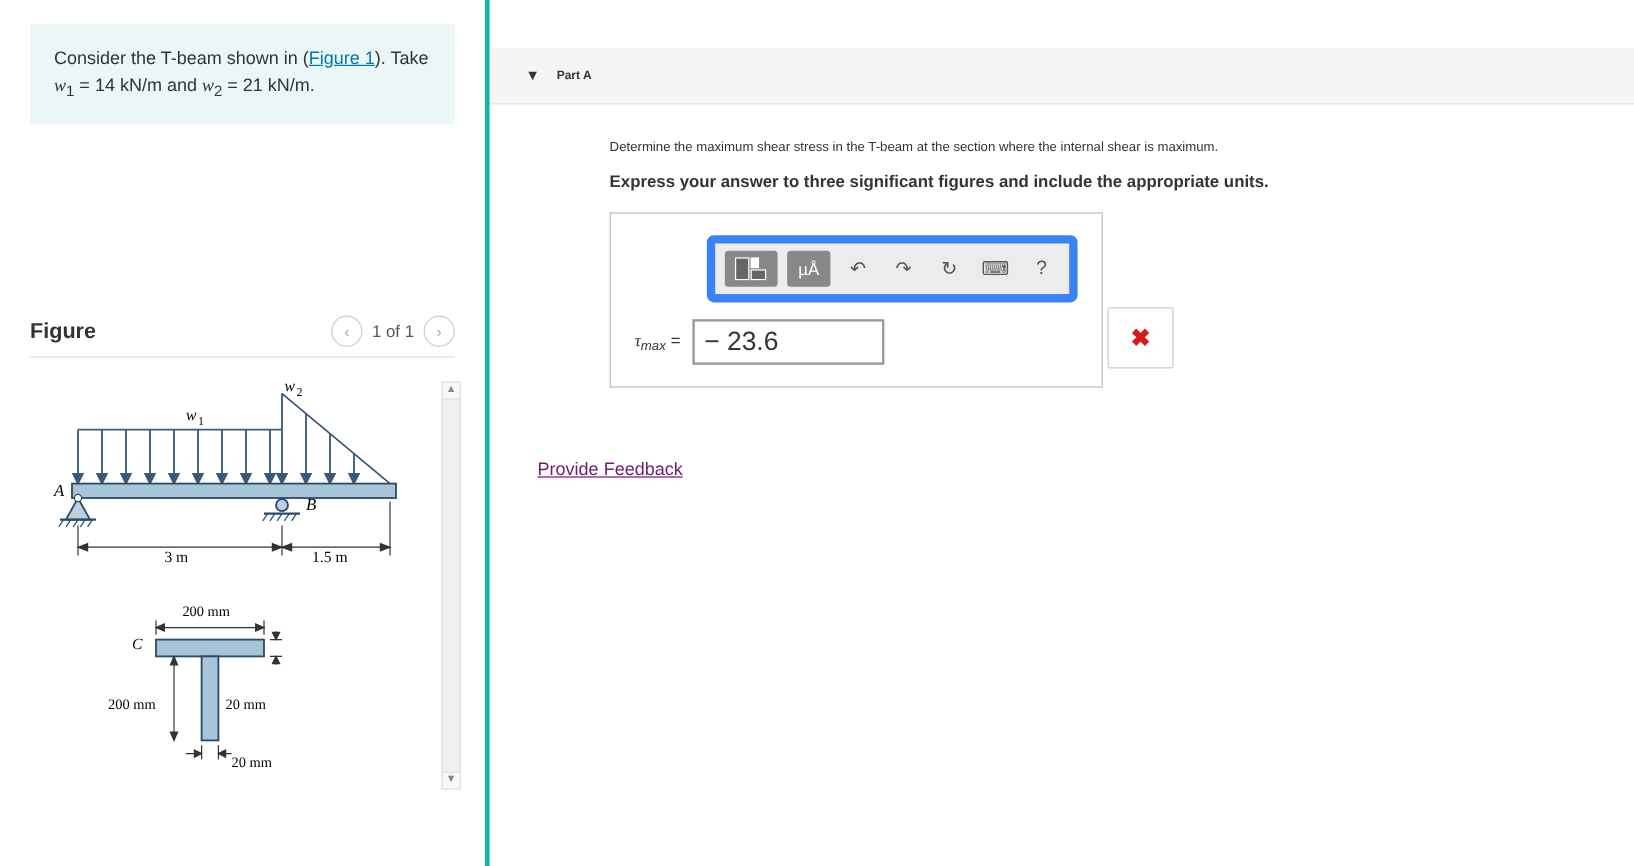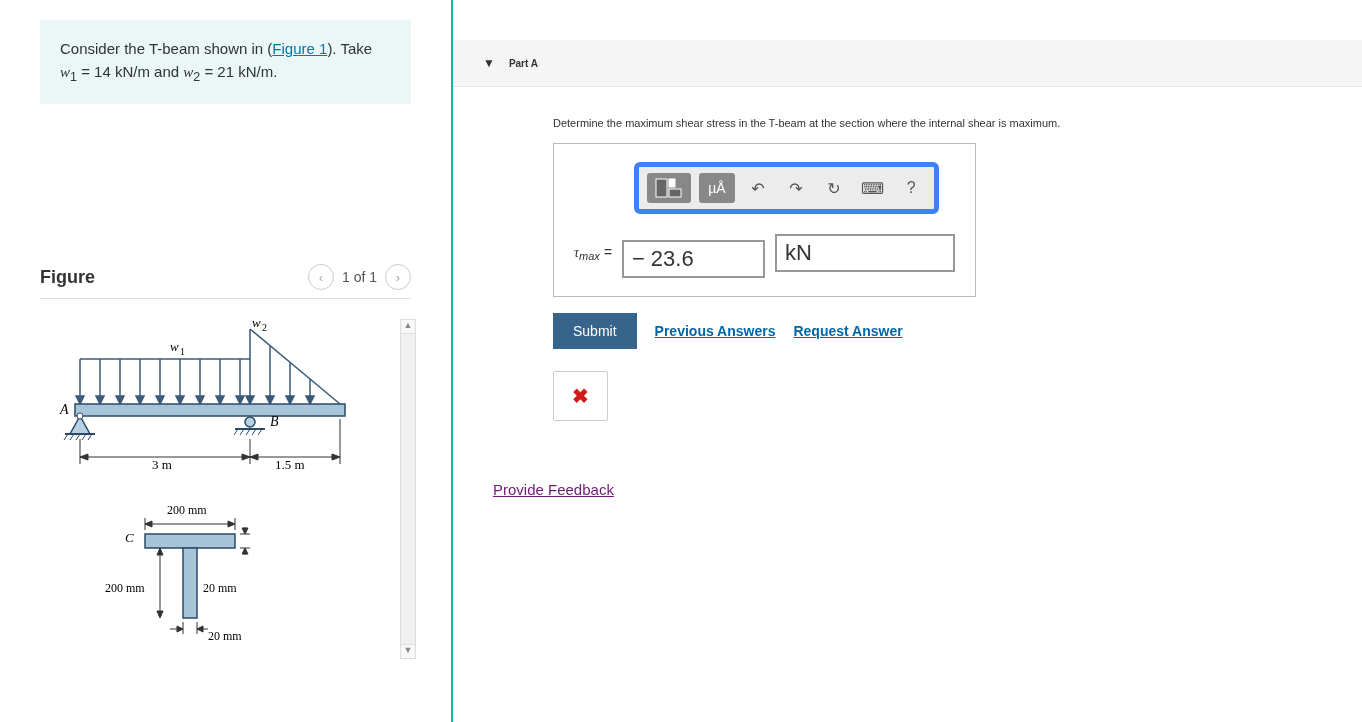--- a/index.html
+++ b/index.html
@@ -1,45 +1,45 @@
 <!DOCTYPE html>
 <html><head>
 <meta charset="utf-8">
 <style>
   * { box-sizing: border-box; margin: 0; padding: 0; }
   body { font-family: Arial, Helvetica, sans-serif; font-size: 14px; color: #333; background: #fff; }
   .container { display: flex; width: 1362px; height: 722px; }
-  .left-panel { width: 453px; padding: 20px 40px; position: relative; border-right: 2px solid #14b8a6; }
+  .left-panel { width: 408px; padding: 20px 25px; position: relative; border-right: 4px solid #14b8a6; }
   .right-panel { flex: 1; padding: 0; }
   .problem-box { background: #eaf7f6; padding: 18px 20px; margin-bottom: 40px; line-height: 1.5; font-size: 15px; }
   .problem-box a { color: #0077aa; text-decoration: underline; }
   .figure-header { display: flex; justify-content: space-between; align-items: center; border-bottom: 1px solid #ddd; padding-bottom: 8px; margin-top: 160px; }
   .figure-title { font-weight: bold; font-size: 18px; }
   .pager { display: flex; align-items: center; gap: 8px; font-size: 14px; color: #555; }
   .pager-btn { width: 26px; height: 26px; border: 1px solid #ccc; border-radius: 50%; background: #fff; display: flex; align-items: center; justify-content: center; color: #aaa; cursor: pointer; font-size: 13px;}
   .figure-body { margin-top: 20px; position: relative; }
   .figure-scroll { position: absolute; right: -5px; top: 0; width: 16px; height: 340px; background: #f0f0f0; border: 1px solid #ddd; }
   .figure-scroll .thumb-up { position: absolute; top: 0; left: 0; right: 0; height: 14px; background: #f8f8f8; border-bottom: 1px solid #ddd; text-align:center; font-size:9px; color:#888;}
   .figure-scroll .thumb-down { position: absolute; bottom: 0; left: 0; right: 0; height: 14px; background: #f8f8f8; border-top: 1px solid #ddd; text-align:center; font-size:9px; color:#888;}
   .part-header { background: #f5f5f5; padding: 16px 30px; display: flex; align-items: center; gap: 14px; border-bottom: 1px solid #e5e5e5; margin-top: 40px;}
   .part-header .tri { color: #333; font-size: 12px;}
   .part-header .lbl { font-weight: bold; font-size: 10px; }
   .part-body { padding: 30px 30px 20px 100px; }
   .instr1 { font-size: 11px; margin-bottom: 14px; }
   .instr2 { font-size: 14px; font-weight: bold; margin-bottom: 18px; }
   .answer-panel { border: 1px solid #bbb; display: inline-block; padding: 18px 20px; }
-  .toolbar { background: #ececec; border: 5px solid #3b82f6; border-radius: 6px; padding: 6px 8px; display: inline-flex; gap: 8px; align-items: center; margin-bottom: 14px; margin-left: 60px;}
+  .toolbar { background: #ececec; border: 7px solid #3b82f6; border-radius: 6px; padding: 6px 8px; display: inline-flex; gap: 8px; align-items: center; margin-bottom: 14px; margin-left: 60px;}
   .tb-btn { min-width: 30px; height: 30px; display: flex; align-items: center; justify-content: center; cursor: pointer; color: #555; font-size: 16px; border-radius:3px; padding: 0 4px;}
   .tb-btn.grp { background: #888; color:#fff; width: 44px;}
   .tb-btn.mu { background: #888; color:#fff; width: 36px; font-size:14px;}
   .answer-row { display: flex; align-items: center; gap: 10px; }
   .tau-label { font-size: 14px; font-style: italic; }
   .tau-label sub { font-size: 11px; margin-top: 16px; }
   .ans-input { border: 2px solid #999; height: 38px; font-size: 22px; padding: 2px 8px; color: #333; }
-  .val-in { width: 143px; margin-top: 12px; }
+  .val-in { width: 160px; }
   .unit-in { width: 180px; }
   .action-row { margin-top: 16px; display: flex; align-items: center; gap: 18px; }
   .submit-btn { background: #36648b; color: #fff; border: none; padding: 10px 20px; font-size: 14px; cursor: pointer; }
   .alink { color: #0066aa; text-decoration: underline; font-weight: bold; font-size: 14px; }
   .feedback-box { border: 1px solid #ccc; display: inline-flex; align-items: center; gap: 12px; padding: 12px 18px; margin-top: 22px; font-weight: bold; font-size: 15px; border-radius:2px;}
   .x-icon { color: #d31b1b; font-size: 20px; font-weight: bold; }
   .provide-link { display: inline-block; margin-top: 40px; margin-left: 40px; color: #701a75; text-decoration: underline; font-size: 15px; }
   .math-i { font-style: italic; font-family: 'Times New Roman', serif;}
   .beam-svg { width: 310px; }
   .section-svg { width: 200px; margin-left: 50px; margin-top: 10px;}
@@ -203,20 +203,21 @@
   </div>
 
   <div class="right-panel">
     <div class="part-header">
       <span class="tri">▼</span>
       <span class="lbl">Part A</span>
     </div>
 
     <div class="part-body">
       <div class="instr1">Determine the maximum shear stress in the T-beam at the section where the internal shear is maximum.</div>
+      <div class="instr2">Express your answer to three significant figures and include the appropriate units.</div>
 
       <div class="answer-panel">
         <div class="toolbar">
           <div class="tb-btn grp">
             <svg width="28" height="20" viewBox="0 0 28 20">
                 <rect x="1" y="1" width="11" height="18" fill="#666" stroke="#fff"></rect>
                 <rect x="14" y="1" width="6" height="8" fill="#fff" stroke="#fff"></rect>
                 <rect x="14" y="11" width="12" height="8" fill="#666" stroke="#fff"></rect>
               </svg>
           </div>
@@ -224,29 +225,23 @@
           <div class="tb-btn">↶</div>
           <div class="tb-btn">↷</div>
           <div class="tb-btn">↻</div>
           <div class="tb-btn">⌨</div>
           <div class="tb-btn">?</div>
         </div>
 
         <div class="answer-row">
           <span class="tau-label"><span class="math-i">τ</span><sub>max</sub> =</span>
           <input class="ans-input val-in" value="− 23.6" style="">
-          <input class="ans-input unit-in" value="kN" style="">
         </div>
       </div>
 
-      <div class="action-row">
-        <button class="submit-btn">Submit</button>
-        <a href="#" class="alink">Previous Answers</a>
-        <a href="#" class="alink">Request Answer</a>
-      </div>
 
       <div class="feedback-box">
         <span class="x-icon">✖</span>
       </div>
     </div>
 
     <a href="#" class="provide-link">Provide Feedback</a>
   </div>
 
 </div>

